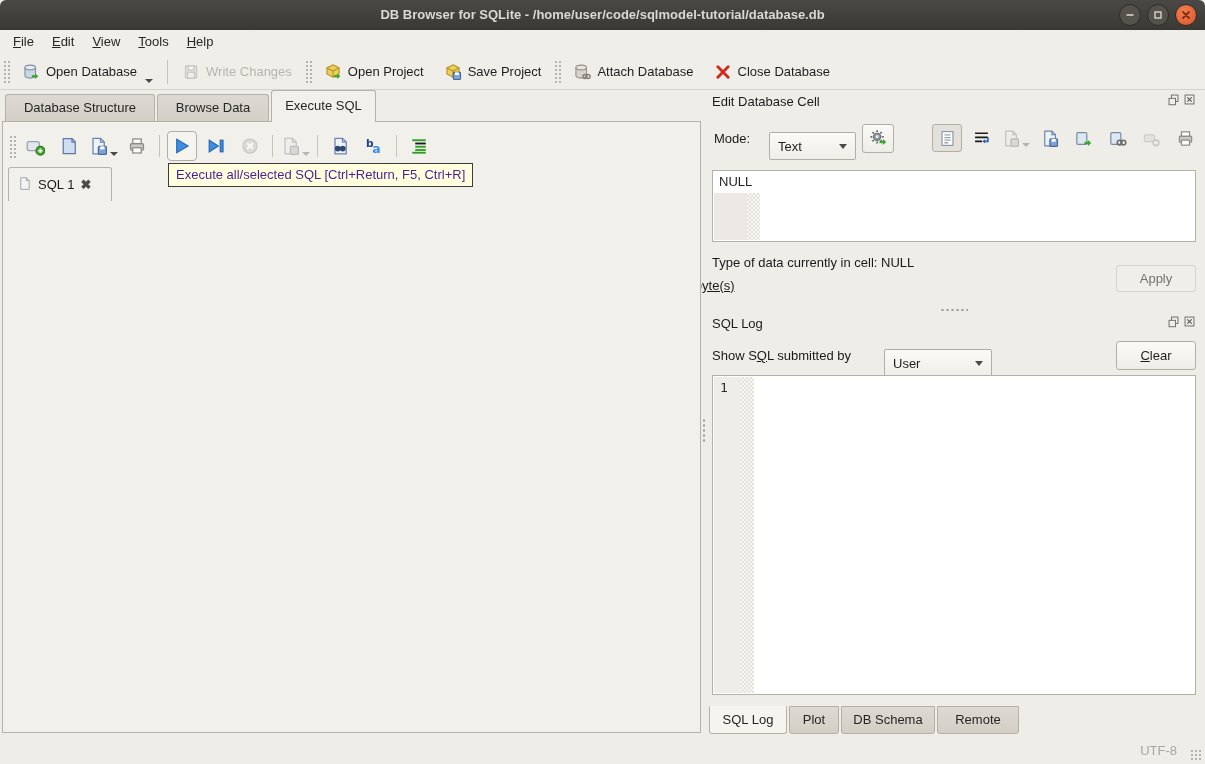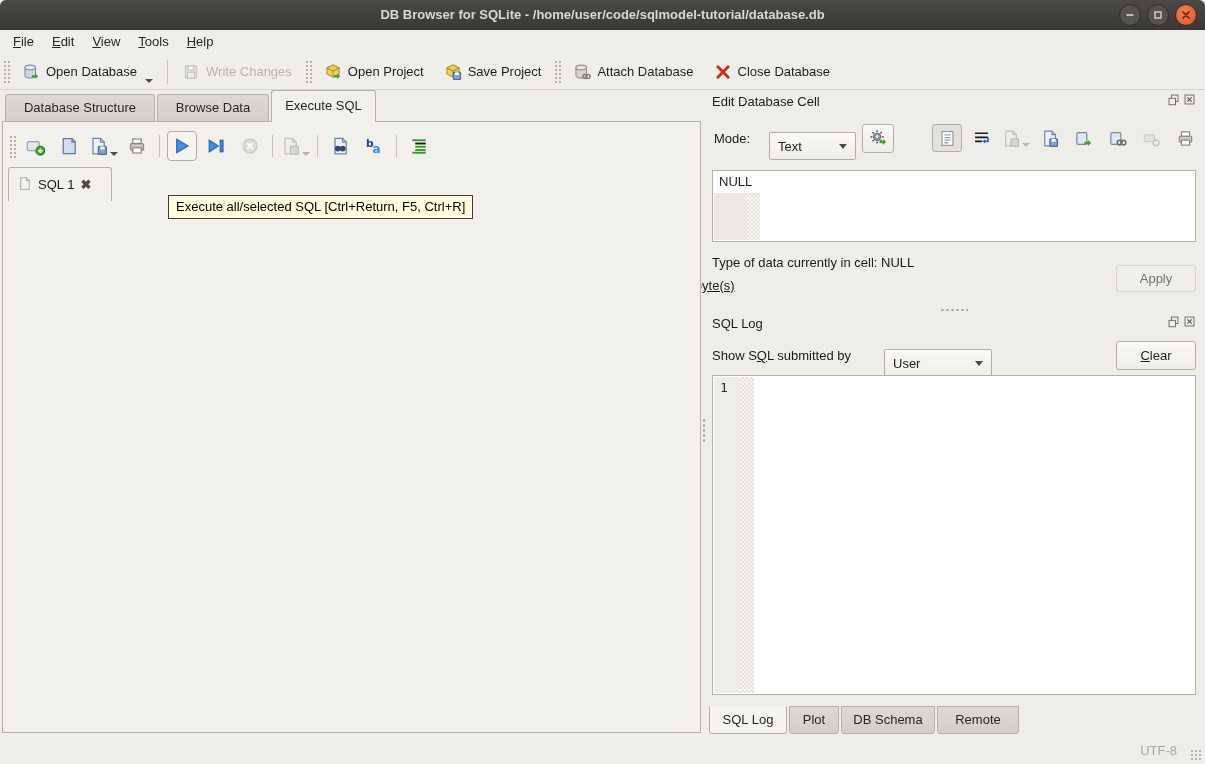--- a/index.html
+++ b/index.html
@@ -98,21 +98,21 @@
 
   .bottom-tab { position:absolute; top:706px; height:28px; border:1px solid #B5B1A9; background:linear-gradient(#DDDAD3,#D2CFC7); border-radius:0 0 3px 3px; text-align:center; line-height:26px; color:#262626; }
   .bottom-tab.active { background:#F6F4EF; border-top-color:#F6F4EF; }
 
   
   #statusbar { left:0; top:737px; width:1205px; height:27px; background:#EFEDE8; }
   #encoding { position:absolute; right:28px; top:6px; color:#aba79f; }
   #grip { position:absolute; right:3px; bottom:3px; width:12px; height:12px; background-image:radial-gradient(circle,#b7b3ab 1px,transparent 1.4px); background-size:4px 4px; }
 
   
-  #tooltip { left:168px; top:163px; height:24px; background:#FFFFDE; border:1px solid #3c3c3c; padding:2px 7px; line-height:18px; color:#000000; z-index:9; white-space:nowrap;margin-top:32px; }
+  #tooltip { left:168px; top:163px; height:24px; background:#FFFFDE; border:1px solid #3c3c3c; padding:2px 7px; line-height:18px; color:#4c1d95; z-index:9; white-space:nowrap; }
 </style>
 </head>
 <body>
 
 <div id="titlebar" class="abs">
   <div id="title-text">DB Browser for SQLite - /home/user/code/sqlmodel-tutorial/database.db</div>
   <div class="winbtn abs" style="right:64px;">
     <svg width="12" height="12" viewBox="0 0 12 12">
         <path d="M2.5 6h7" stroke="#d8d4cd" stroke-width="1.6"></path>
       </svg>

